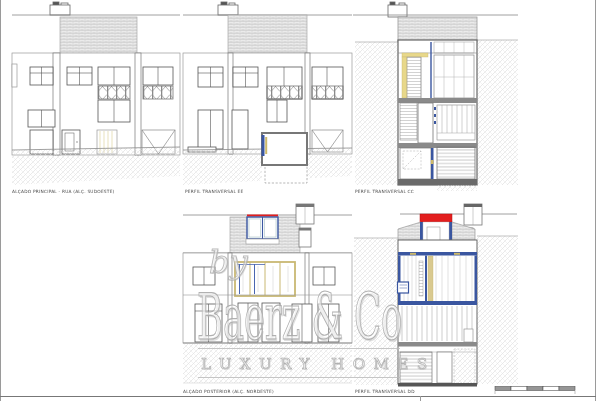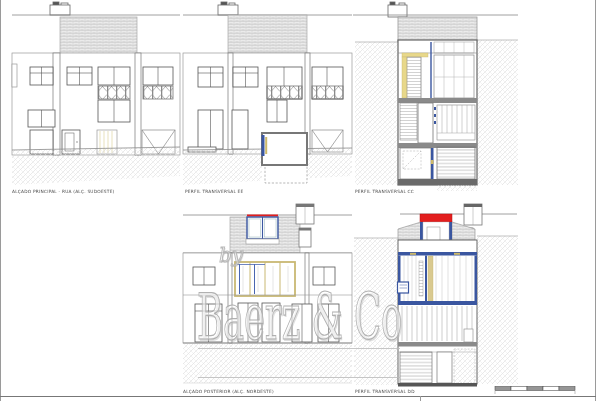--- a/index.html
+++ b/index.html
@@ -9,23 +9,23 @@
   }
   .draw{position:absolute;}
   .dlabel{
     position:absolute;font-size:6px;letter-spacing:.3px;color:#4a4a4a;
     transform:scale(.72);transform-origin:left top;white-space:nowrap;
   }
   svg{display:block;overflow:visible;}
   
   #watermark{position:absolute;inset:0;pointer-events:none;z-index:6;}
   .wm-by{
-    position:absolute;left:219px;top:243px;
+    position:absolute;left:209px;top:243px;
     font-family:"DejaVu Serif","Liberation Serif",serif;font-style:italic;
-    font-size:20px;color:rgba(255,255,255,.45);
+    font-size:32px;color:rgba(255,255,255,.45);
     -webkit-text-stroke:1px rgba(175,175,175,.85);
     text-shadow:1px 1px 0 rgba(170,170,170,.35);
   }
   .wm-brand{
     position:absolute;left:197px;top:286px;
     font-family:"DejaVu Serif","Liberation Serif",serif;
     font-size:63px;line-height:1;white-space:nowrap;
     transform:scaleX(.56);transform-origin:left top;
     color:rgba(255,255,255,.5);
     -webkit-text-stroke:1.2px rgba(168,168,168,.9);
@@ -348,20 +348,21 @@
   <div class="dlabel" style="left:12px;top:189px">ALÇADO PRINCIPAL - RUA (ALÇ. SUDOESTE)</div>
   <div class="dlabel" style="left:185px;top:189px">PERFIL TRANSVERSAL EE</div>
   <div class="dlabel" style="left:355px;top:189px">PERFIL TRANSVERSAL CC</div>
   <div class="dlabel" style="left:183px;top:389px">ALÇADO POSTERIOR (ALÇ. NORDESTE)</div>
   <div class="dlabel" style="left:355px;top:389px">PERFIL TRANSVERSAL DD</div>
 
   <div id="watermark">
     <div class="wm-by">by</div>
     <div class="wm-brand">Baerz &amp; Co</div>
     <div class="wm-line" style="left:198px;top:348px;width:202px"></div>
+    <div class="wm-tagline">LUXURY HOMES</div>
     <div class="wm-line" style="left:198px;top:377px;width:202px"></div>
   </div>
 
   <div class="draw" style="left:494px;top:385px">
     <svg width="84" height="10" viewBox="0 0 84 10">
       <rect x="1" y="1.5" width="16" height="4" fill="#969696" stroke="#555" stroke-width="0.6"></rect>
       <rect x="17" y="1.5" width="16" height="4" fill="#fff" stroke="#555" stroke-width="0.6"></rect>
       <rect x="33" y="1.5" width="16" height="4" fill="#969696" stroke="#555" stroke-width="0.6"></rect>
       <rect x="49" y="1.5" width="16" height="4" fill="#fff" stroke="#555" stroke-width="0.6"></rect>
       <rect x="65" y="1.5" width="16" height="4" fill="#969696" stroke="#555" stroke-width="0.6"></rect>

